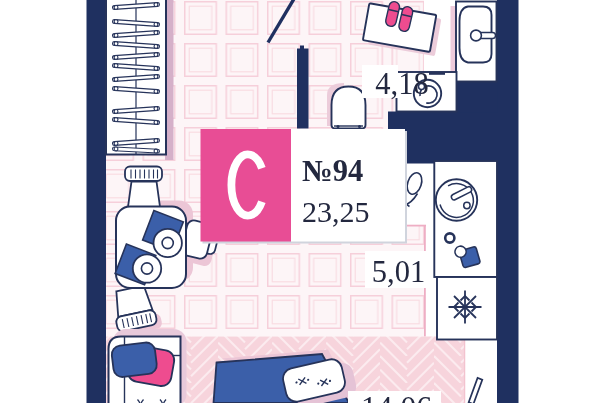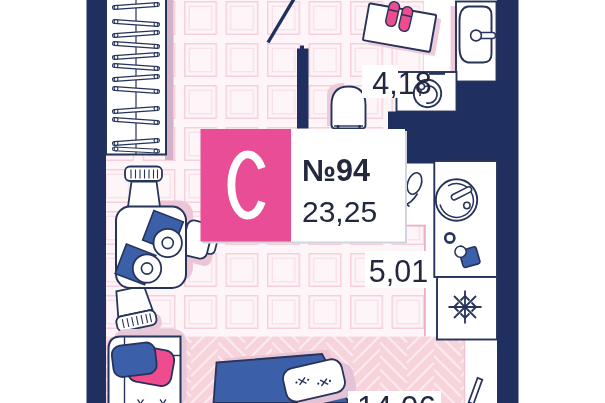--- a/index.html
+++ b/index.html
@@ -1,16 +1,16 @@
 <!DOCTYPE html>
 <html><head>
 <meta charset="utf-8">
 <style>
   html,body{margin:0;padding:0;background:#ffffff;}
-  #wrap{width:605px;height:403px;overflow:hidden;position:relative;font-family:Liberation Sans, sans-serif;}
+  #wrap{width:605px;height:403px;overflow:hidden;position:relative;font-family:Liberation Serif, serif;}
 </style>
 </head>
 <body>
 <div id="wrap">
 <svg width="605" height="403" viewBox="0 0 605 403" xmlns="http://www.w3.org/2000/svg">
 <defs>
   <pattern id="tiles" width="41.5" height="42" patternUnits="userSpaceOnUse" patternTransform="translate(18,1)">
     <rect x="0.75" y="0.75" width="31.5" height="32.5" fill="none" stroke="#f6cfda" stroke-width="1.5"></rect>
     <rect x="5.2" y="5.2" width="22.6" height="23.6" fill="none" stroke="#f9dce3" stroke-width="1.2"></rect>
   </pattern>

